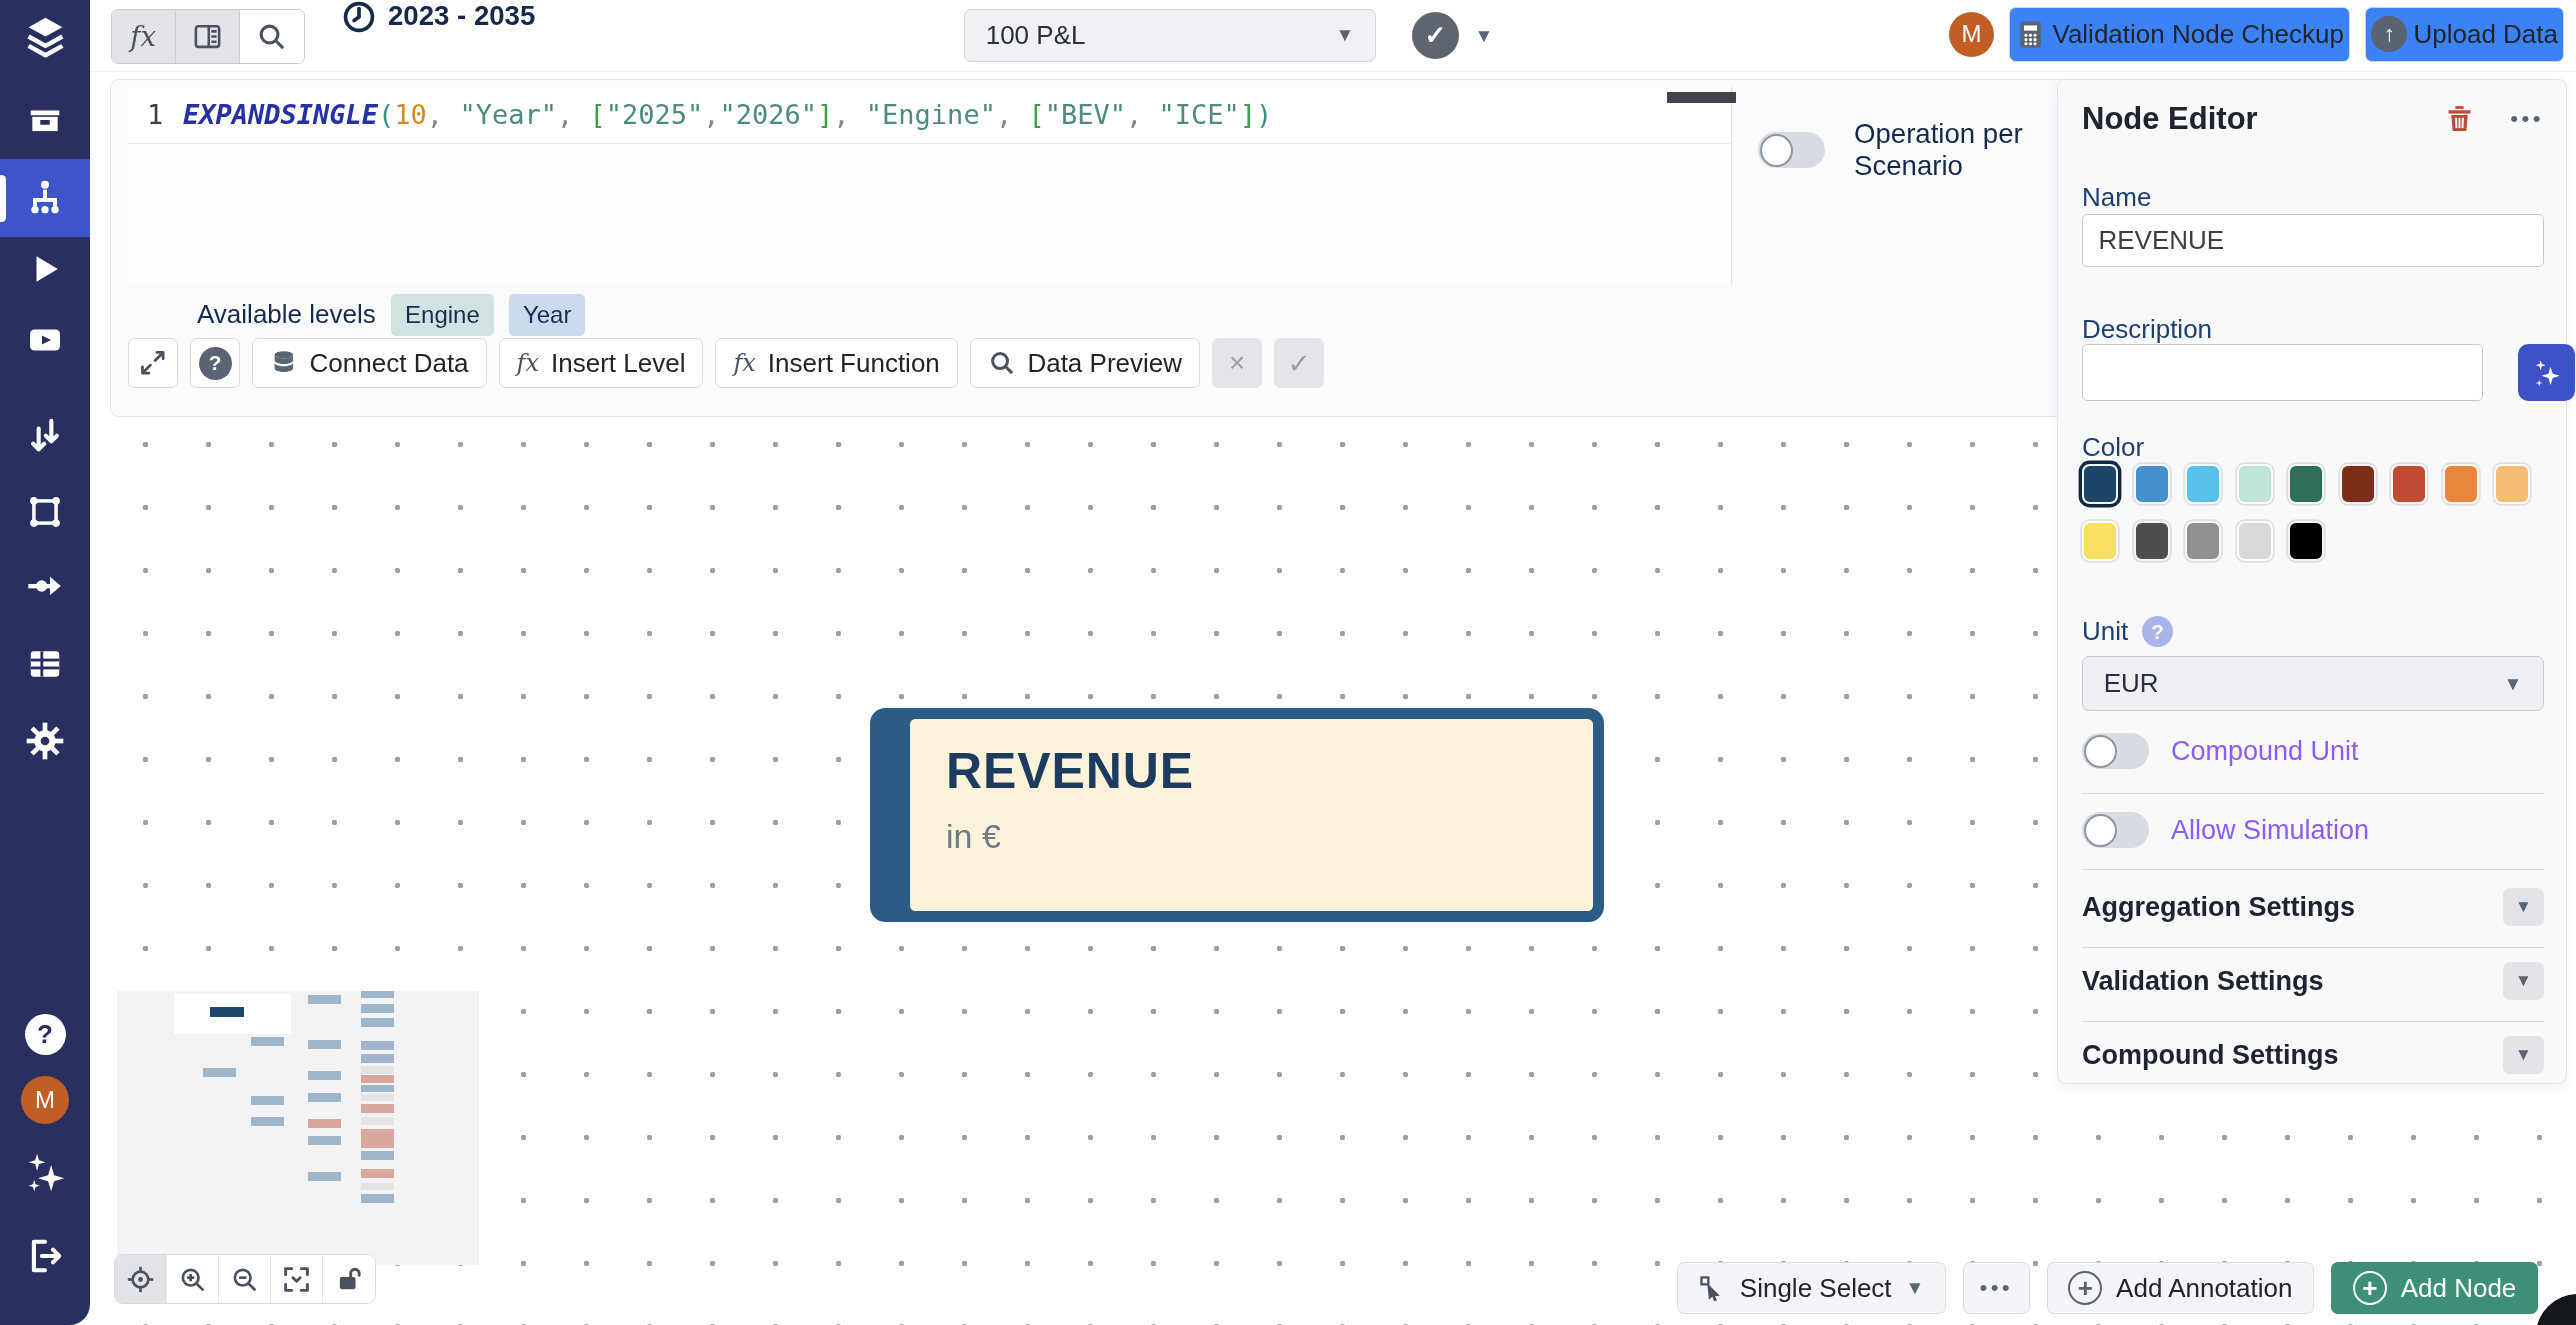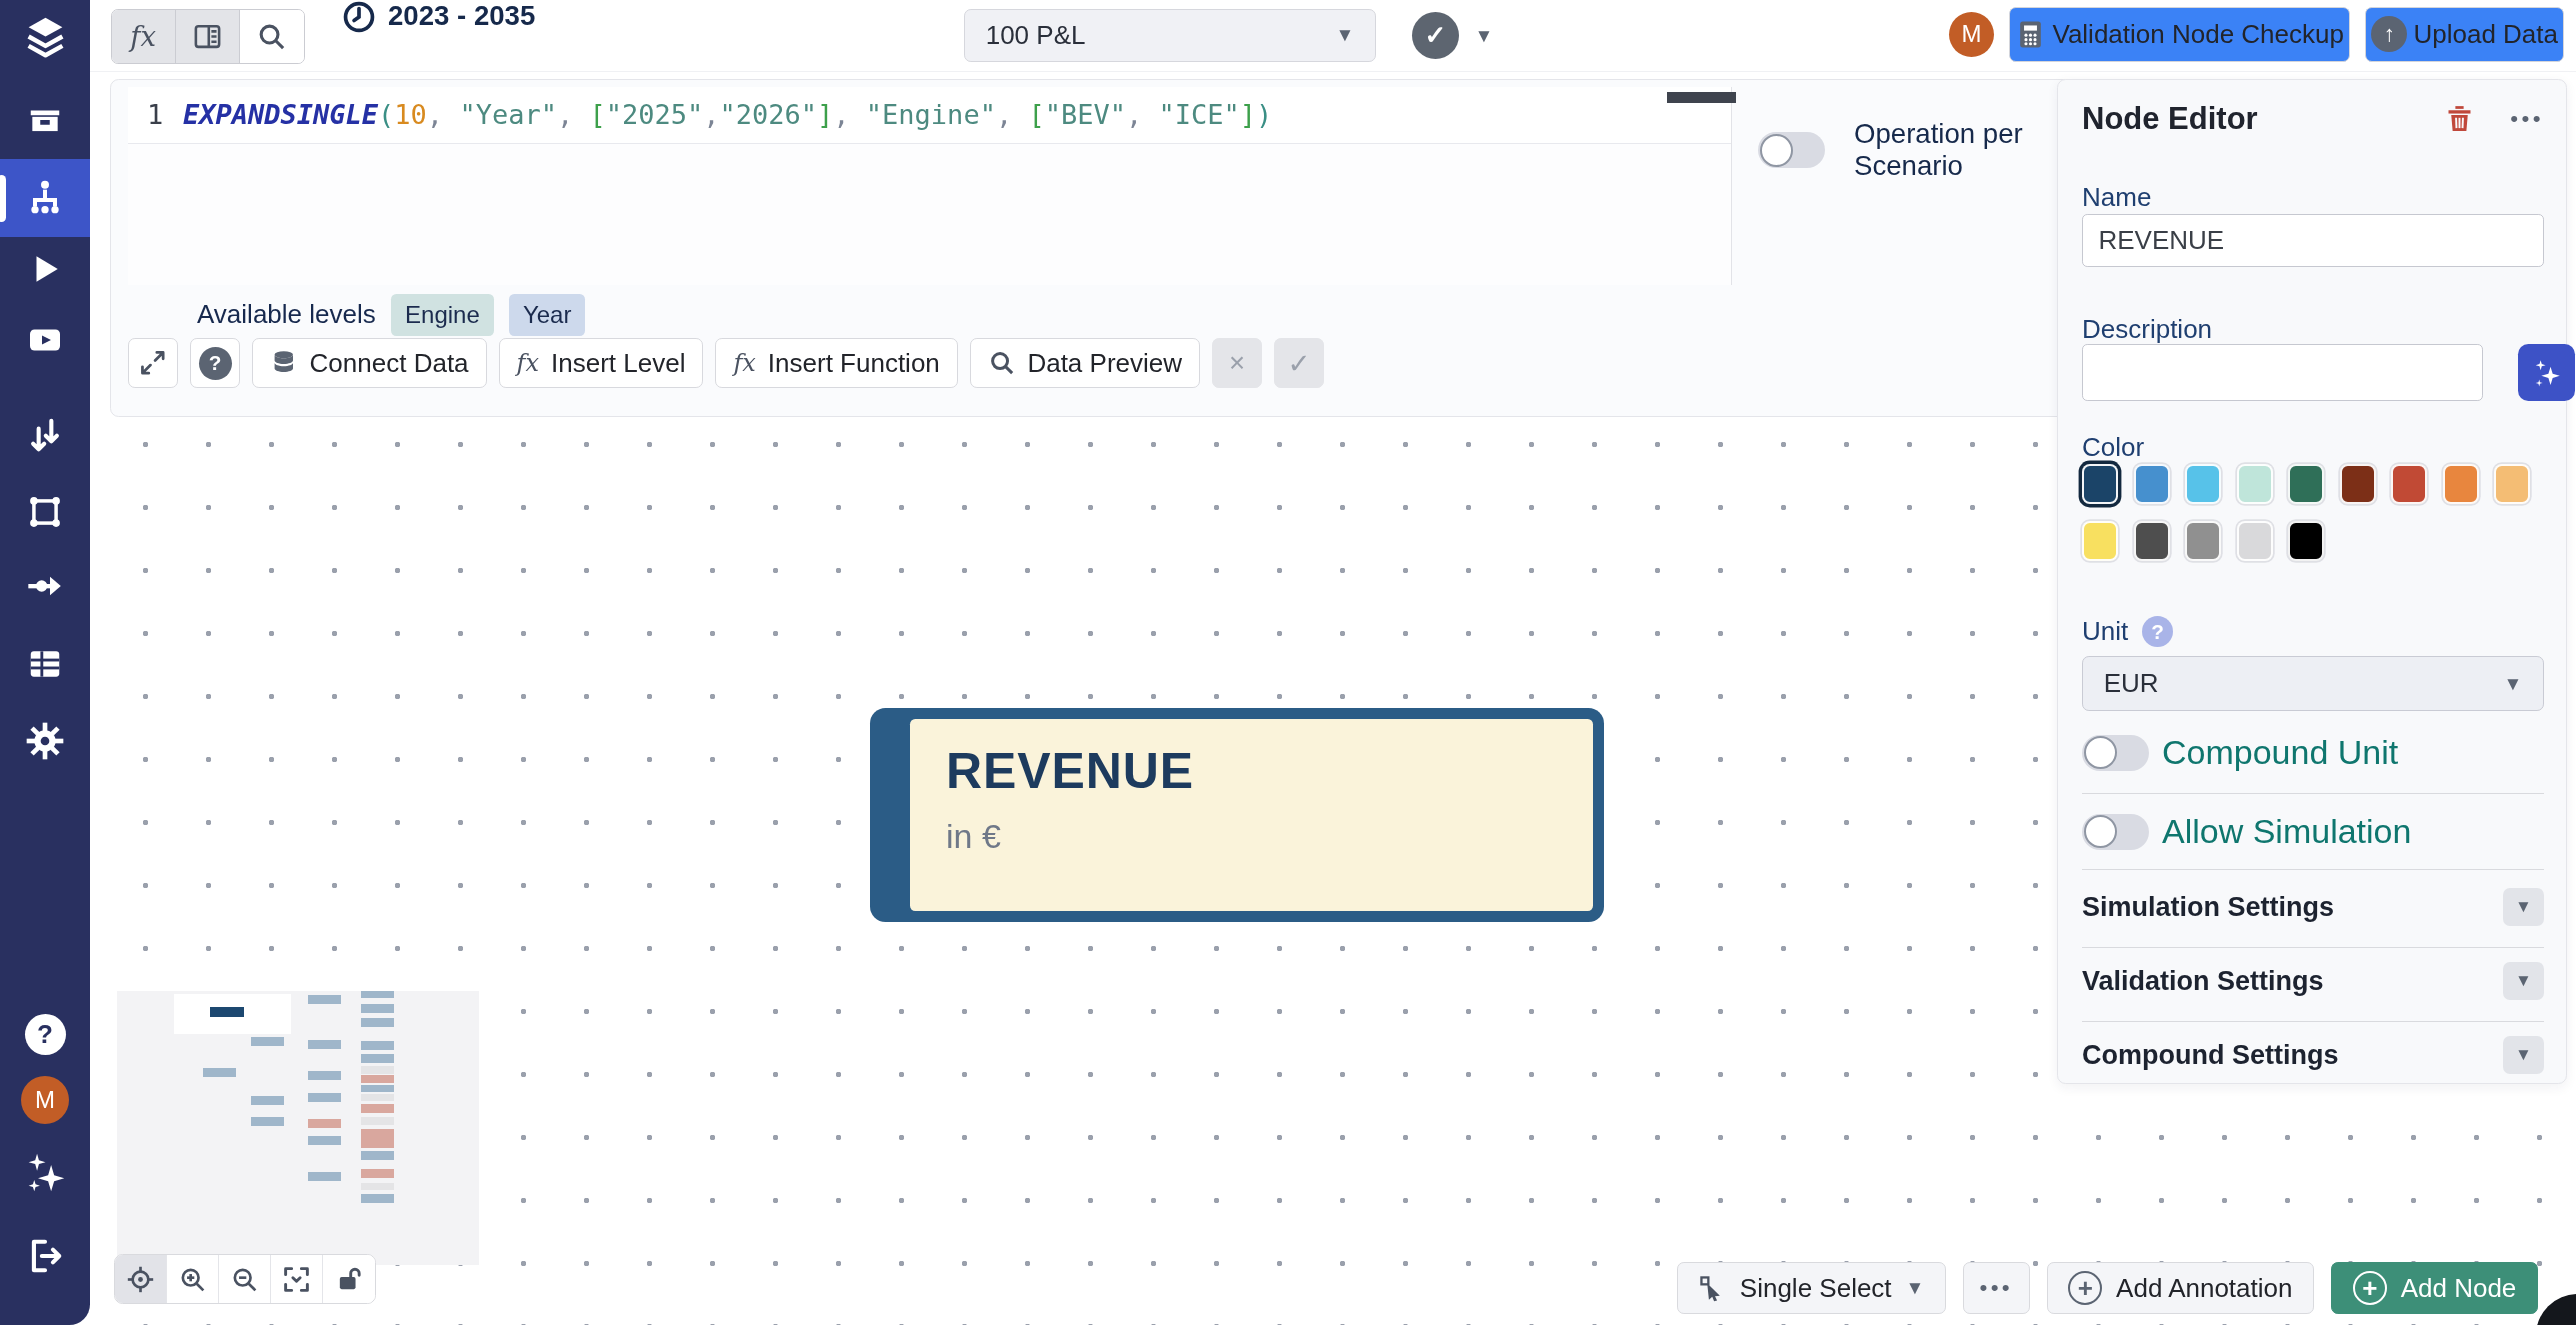--- a/index.html
+++ b/index.html
@@ -73,21 +73,21 @@
   .p-label { position:absolute; left:24px; font-size:26px; font-weight:500; color:#1f3f70; }
   .p-input { position:absolute; left:24px; width:462px; height:53px; background:#fff; border:0.9px solid #c6c8d0; border-radius:5.2px; font-size:26px; color:#3a3f47; padding:0 15.5px; display:flex; align-items:center; }
   .ai-btn { position:absolute; left:460px; top:264px; width:57px; height:57px; left:460px; background:#3d52c6; border-radius:10.3px; display:flex; align-items:center; justify-content:center; color:#fff; }
   .swatch-row { position:absolute; left:24px; display:flex; gap:15.5px; }
   .swatch { width:36px; height:40px; border-radius:7.8px; border:2.6px solid rgba(255,255,255,.95); box-shadow:0 0 0 1.7px #dfe0e5; }
   .swatch.selected { box-shadow:0 0 0 3.4px #13293f; }
   .q-badge { width:31px; height:31px; border-radius:50%; background:#a9b4e8; color:#fff; display:flex; align-items:center; justify-content:center; font-size:20.7px; font-weight:bold; }
   .unit-label-row { position:absolute; left:24px; top:536px; display:flex; align-items:center; gap:13.8px; font-size:26px; font-weight:500; color:#1f3f70; }
   .unit-select { position:absolute; left:24px; top:576px; width:462px; height:55px; background:#edeff4; border:0.9px solid #c9cbd4; border-radius:6.9px; display:flex; align-items:center; padding:0 20.7px; font-size:26px; color:#2a2f3a; }
   .unit-select .caret { margin-left:auto; }
-  .toggle-row { position:absolute; left:24px; display:flex; align-items:center; gap:13px; font-size:34px; font-weight:500; color:#0f766e; }
+  .toggle-row { position:absolute; left:24px; display:flex; align-items:center; gap:22px; font-size:27px; font-weight:500; color:#8b5cf6; }
   .divider { position:absolute; left:24px; width:462px; border-top:0.9px solid #d9dade; }
   .section-row { position:absolute; left:24px; width:462px; display:flex; align-items:center; }
   .section-title { font-size:27px; font-weight:bold; color:#1d2330; }
   .section-caret { margin-left:auto; width:41px; height:38px; background:#e2e4e9; border-radius:6.9px; display:flex; align-items:center; justify-content:center; color:#5b6472; font-size:17px; }
 
   
   .node { position:absolute; left:870px; top:708px; width:734px; height:214px; background:#2b5c86; border-radius:15.5px; }
   .node-inner { position:absolute; left:40px; top:11.2px; right:11.2px; bottom:11.2px; background:#faf3da; border-radius:5.2px; padding:22.4px 0 0 36px; }
   .node-title { font-size:50px; font-weight:bold; color:#1d3b5e; letter-spacing:0.9px; }
   .node-sub { font-size:34px; color:#6f7888; margin-top:17px; }
@@ -475,21 +475,21 @@
       <div class="divider" style="top:713px;"></div>
       <div class="toggle-row" style="top:732px;align-items:center;">
         <div class="toggle">
             <div class="knob"></div>
           </div>
         <span>Allow Simulation</span>
       </div>
       <div class="divider" style="top:789px;"></div>
 
       <div class="section-row" style="top:808px;">
-        <span class="section-title">Simulation Settings</span>
+        <span class="section-title">Aggregation Settings</span>
         <div class="section-caret">
             <span>▼</span>
           </div>
       </div>
       <div class="divider" style="top:867px;"></div>
       <div class="section-row" style="top:882px;">
         <span class="section-title">Validation Settings</span>
         <div class="section-caret">
             <span>▼</span>
           </div>

